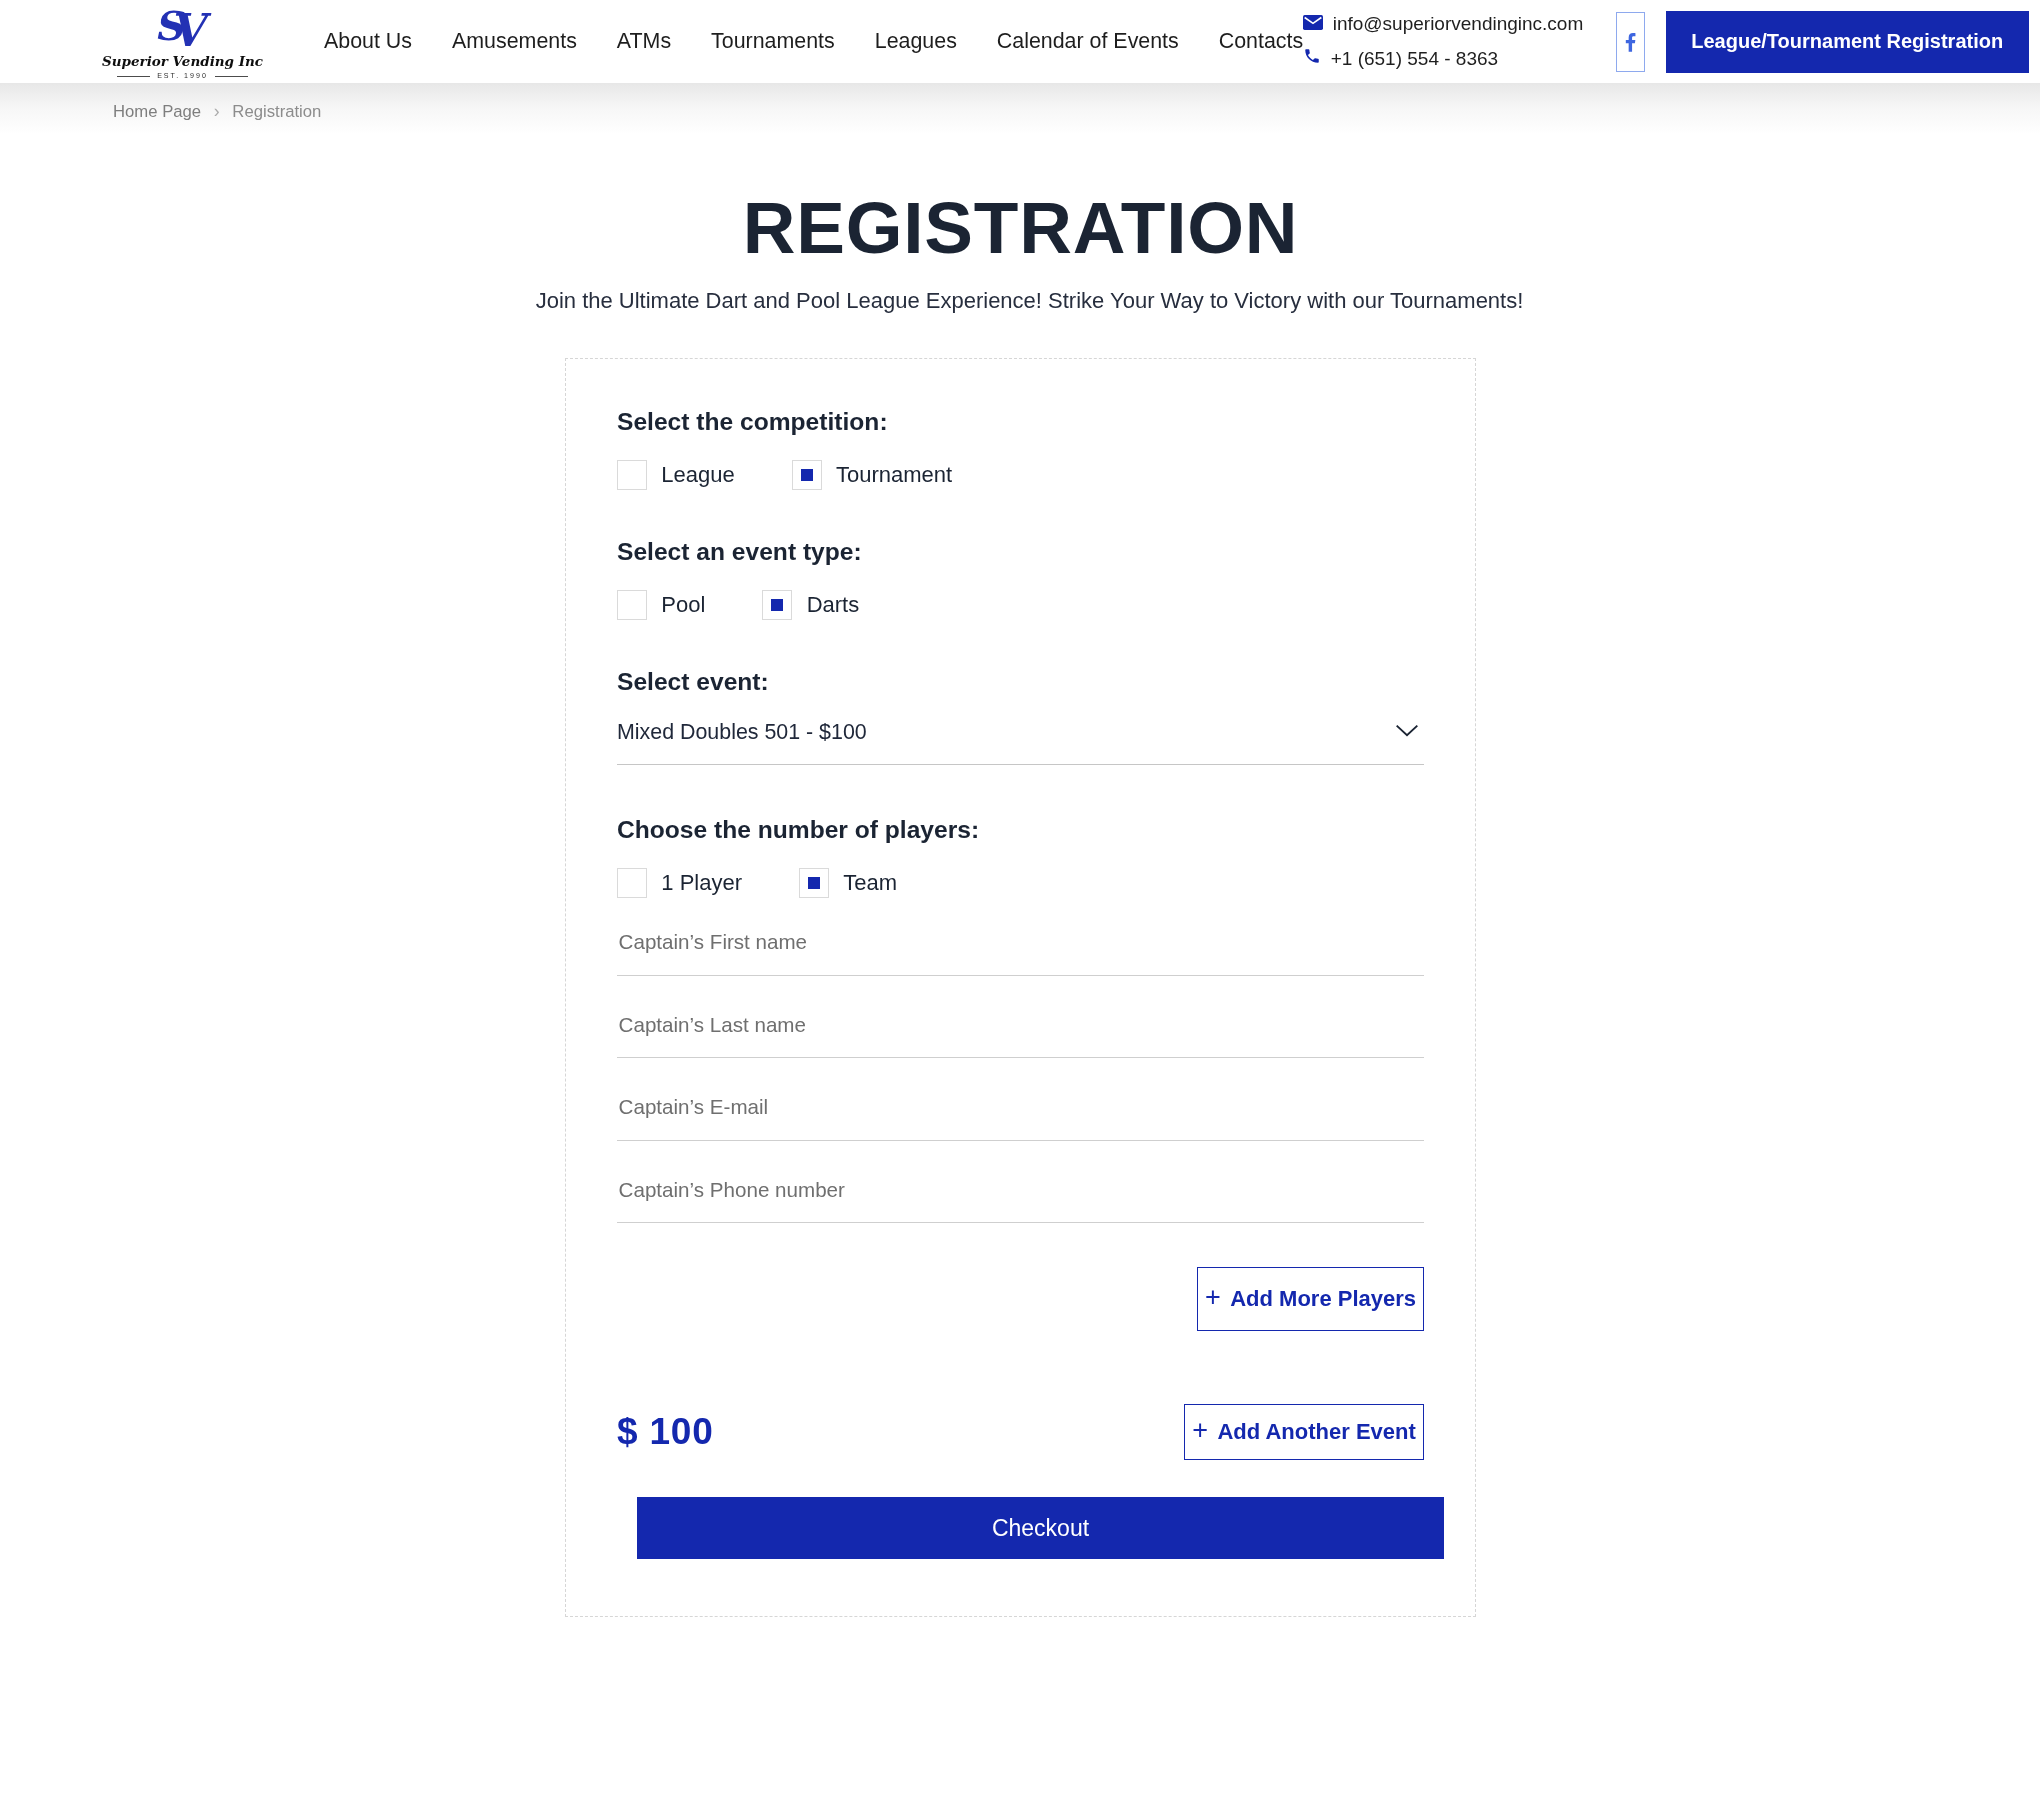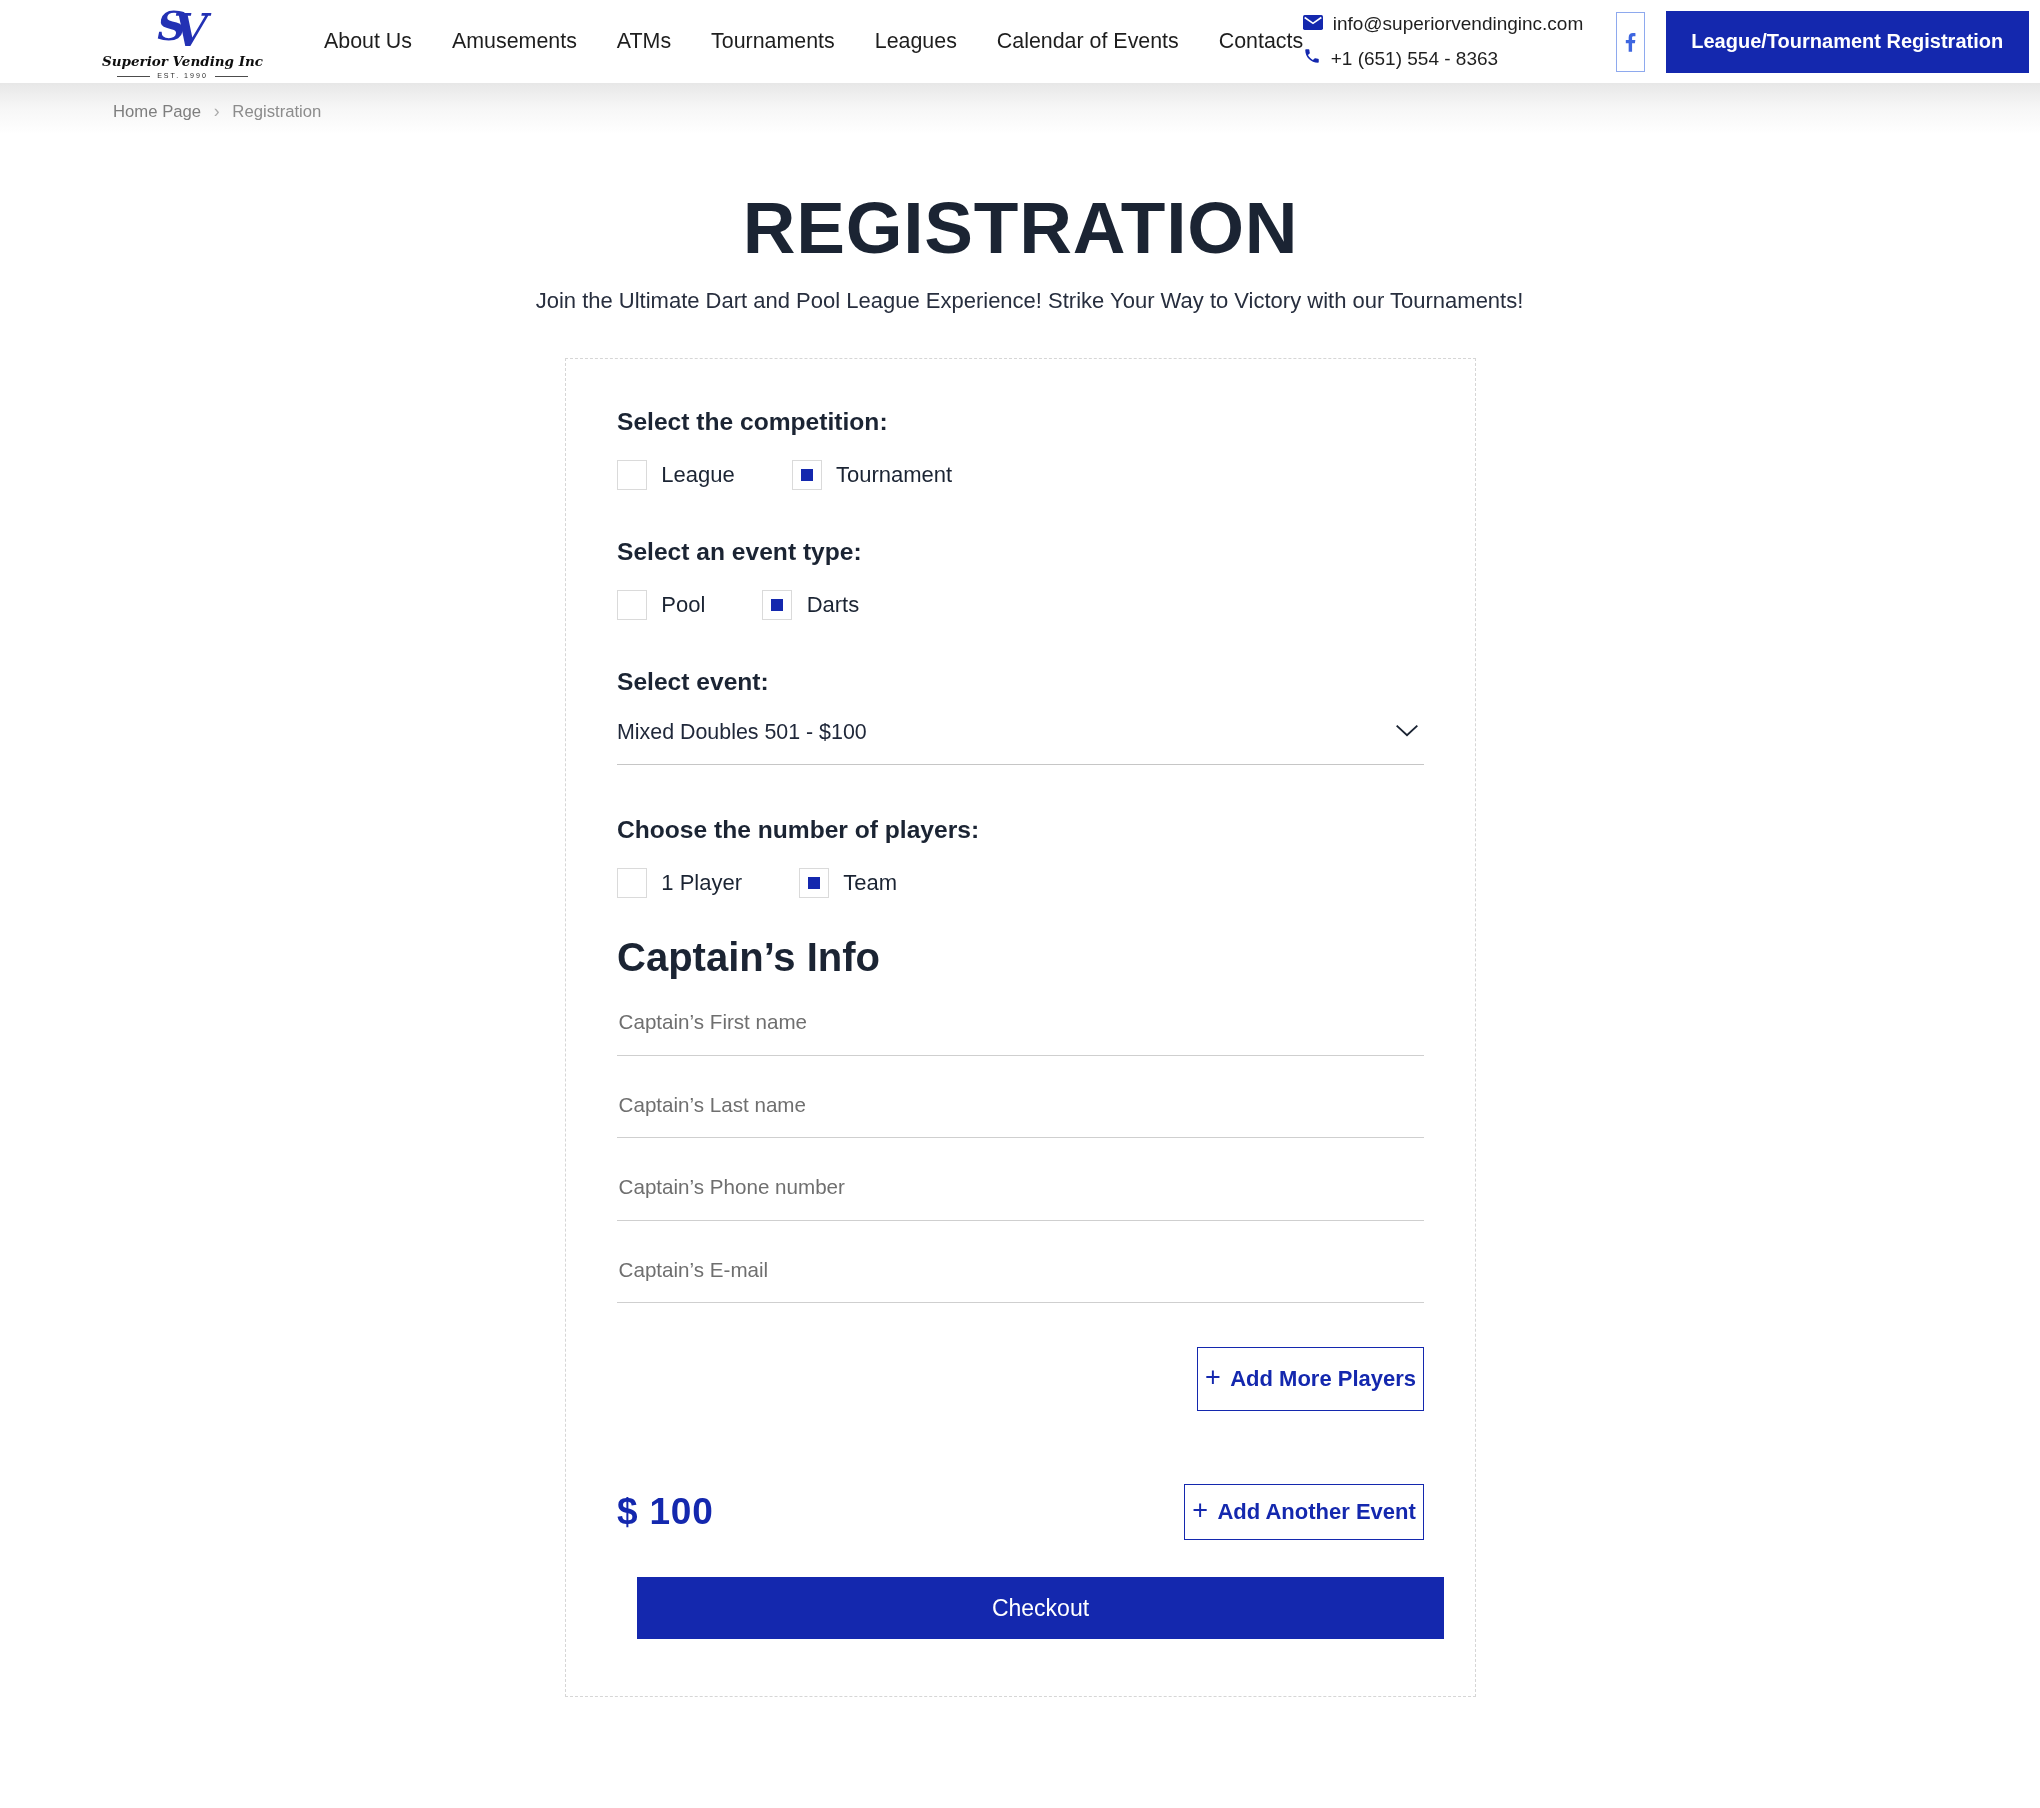--- a/index.html
+++ b/index.html
@@ -227,27 +227,26 @@
       <label class="opt">
         <span class="cbox"></span>
         <span>1 Player</span>
       </label>
       <label class="opt">
         <span class="cbox checked"></span>
         <span>Team</span>
       </label>
     </div>
 
-    <h2 class="captain-heading">Captain’s Info</h2>
 
     <div class="fields-grid">
       <input type="text" placeholder="Captain’s First name" style="">
       <input type="text" placeholder="Captain’s Last name" style="">
+      <input type="text" placeholder="Captain’s E-mail" style="">
       <input type="text" placeholder="Captain’s Phone number" style="">
-      <input type="text" placeholder="Captain’s E-mail" style="">
     </div>
 
     <div class="add-players-row">
       <button class="btn-outline btn-add-players">
         <span class="plus">+</span>
         <span>Add More Players</span>
       </button>
     </div>
 
     <div class="price-row">

